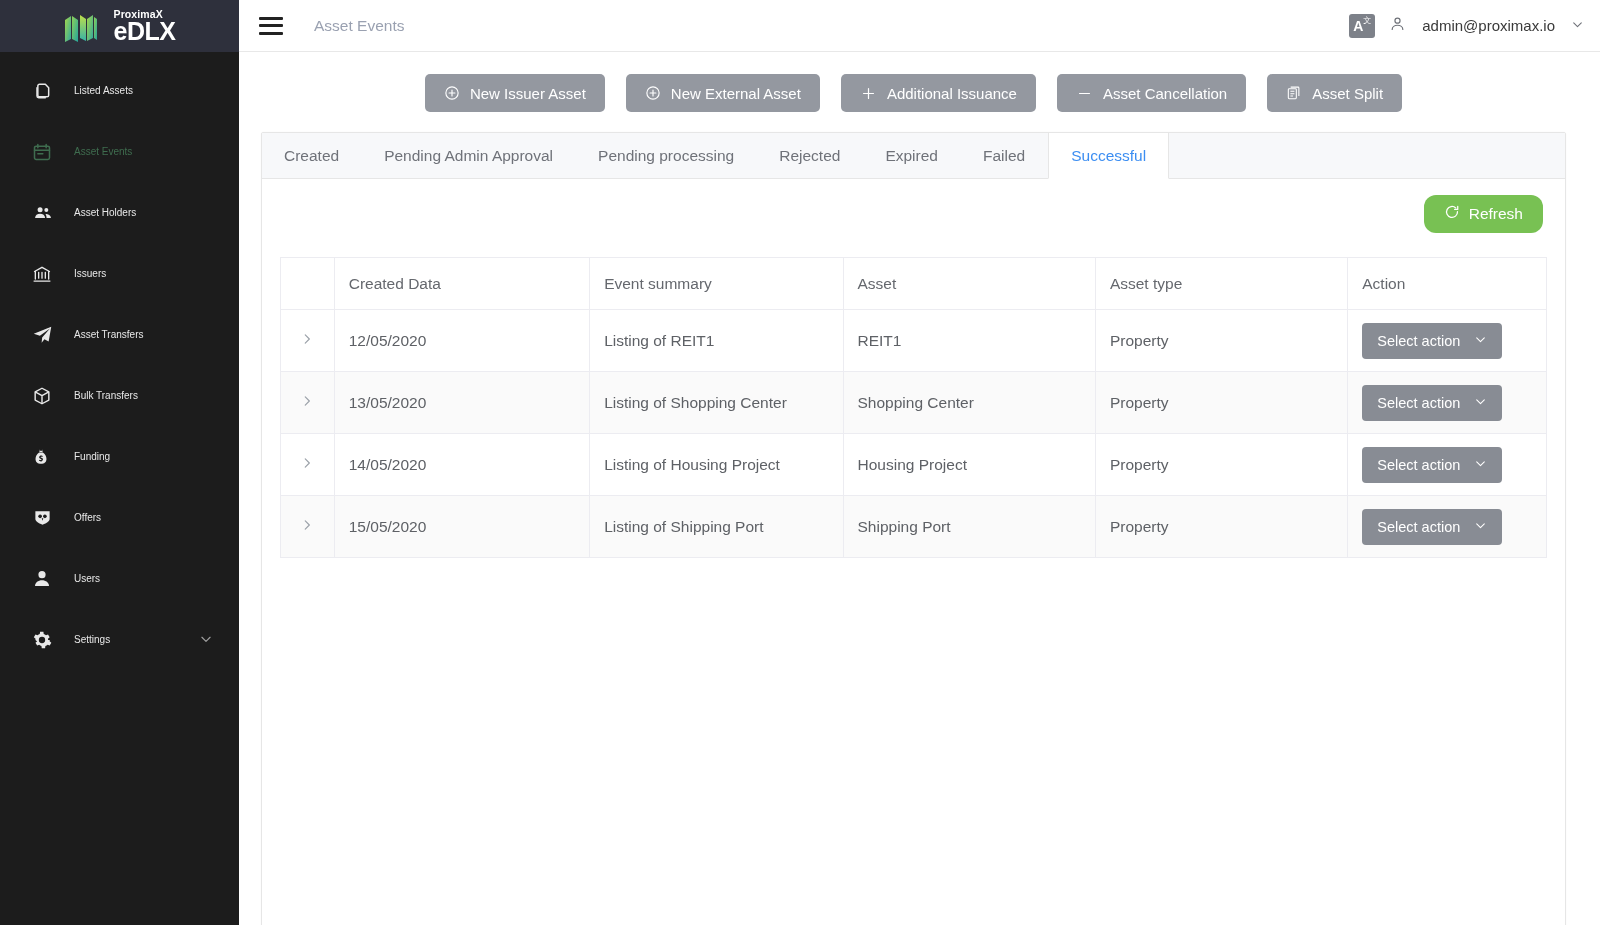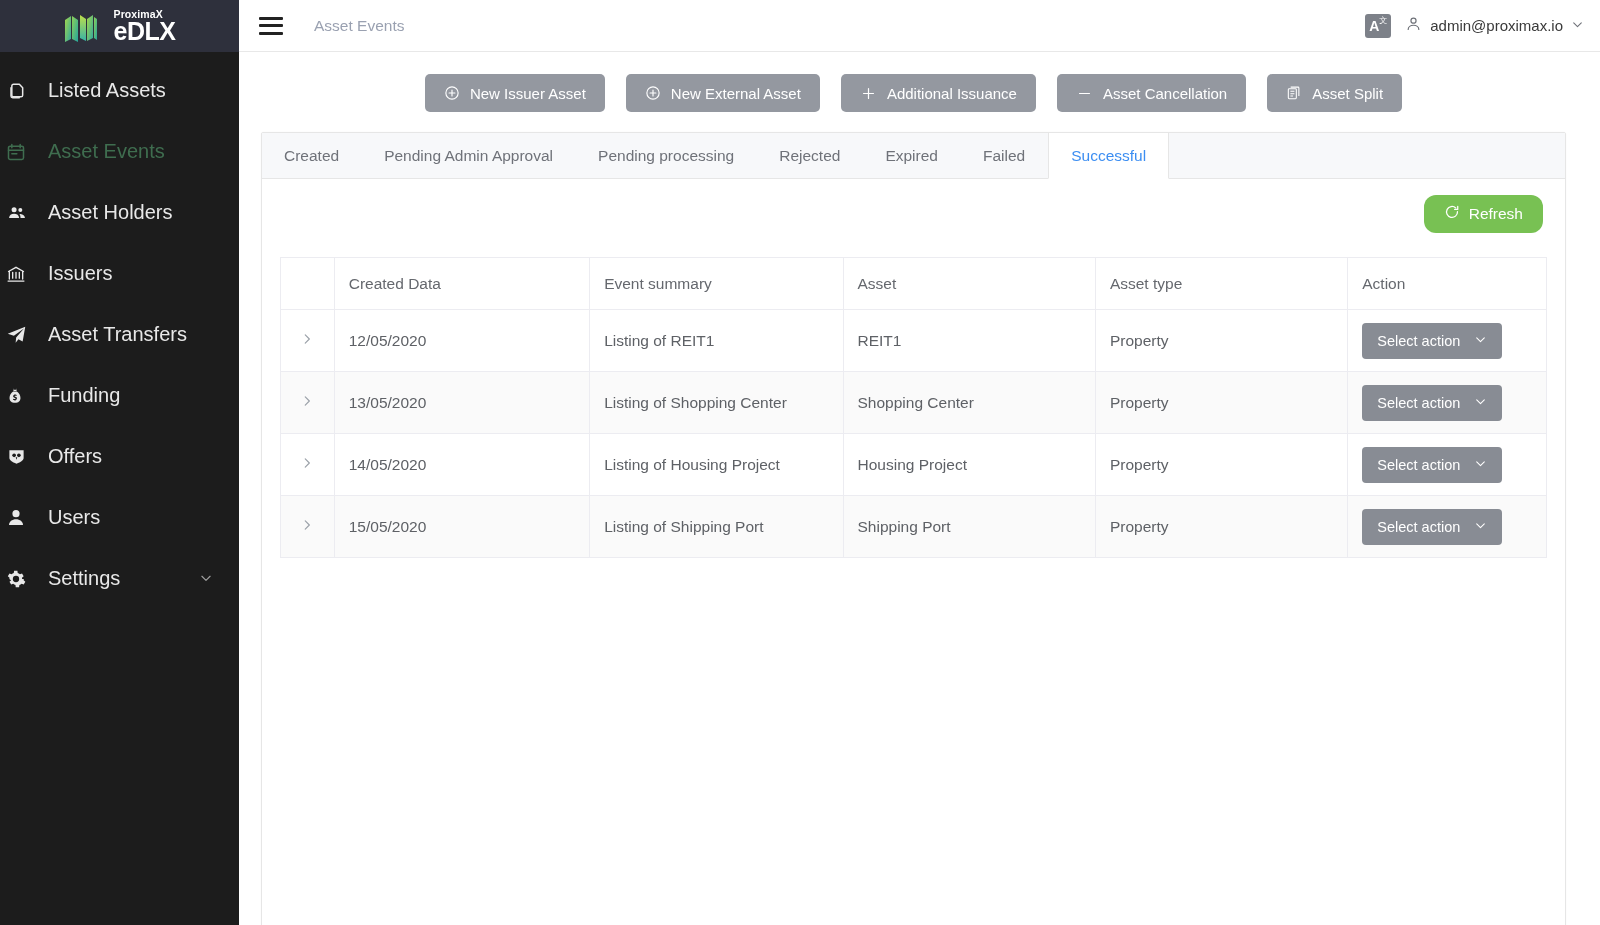--- a/index.html
+++ b/index.html
@@ -29,22 +29,22 @@
     letter-spacing: .1px; margin-bottom: 1px; position: relative;
   }
   .logo-edlx {
     font-size: 25px; font-weight: bold; color: #ffffff;
     letter-spacing: -.5px; line-height: .92;
   }
 
   .nav { padding-top: 8px; flex: 1; }
   .nav-item {
     display: flex; align-items: center;
-    height: 61px; padding-left: 6px;
-    color: #e8e8e8; font-size: 20px;
+    height: 61px; padding-left: 32px;
+    color: #e8e8e8; font-size: 10px;
     cursor: pointer; user-select: none;
   }
   .nav-item .nav-icon {
     width: 26px; min-width: 26px; height: 22px;
     display: flex; align-items: center; justify-content: flex-start;
     margin-right: 16px;
   }
   .nav-item .nav-icon svg { display: block; }
   .nav-item.active { color: #3f6d4f; }
   .nav-item.active svg { stroke: #3f6d4f; fill: none; }
@@ -69,21 +69,21 @@
     margin-left: 31px; font-size: 15.5px; color: #9aa1b1;
   }
   .topbar-right { margin-left: auto; display: flex; align-items: center; gap: 14px; }
   .translate-btn {
     width: 26px; height: 24px; background: #7d8189; border-radius: 3px;
     display: flex; align-items: center; justify-content: center;
     color: #fff; cursor: pointer; position: relative;
   }
   .translate-btn .bigA { font-size: 14px; font-weight: bold; line-height: 1; }
   .translate-btn .smx { font-size: 8px; line-height: 1; margin-left: 0px; align-self: flex-start; margin-top: 3px; }
-  .user-box { display: flex; align-items: center; gap: 8px; cursor: pointer; }
+  .user-box { display: flex; align-items: center; gap: 16px; cursor: pointer; }
   .user-email { font-size: 15px; color: #3a3a3a; }
 
   .content {
     flex: 1; overflow: hidden; position: relative;
     padding: 0 34px 0 22px;
   }
 
   .action-row {
     display: flex; justify-content: center; align-items: center;
     gap: 21px; padding-top: 22px; padding-bottom: 20px;
@@ -243,20 +243,29 @@
       <div class="nav-item">
         <span class="nav-icon">
           <svg width="21" height="21" viewBox="0 0 24 24" fill="#e8e8e8">
             <path d="M22 3L2 11l7 2.4L20.5 5.2 11.6 15.3 11 21.5l3.2-4.2L19 20z"></path>
           </svg>
         </span>
         <span class="nav-label">Asset Transfers</span>
       </div>
 
 
+      <div class="nav-item">
+        <span class="nav-icon">
+          <svg width="20" height="20" viewBox="0 0 24 24" fill="none" stroke="#e8e8e8" stroke-width="1.7" stroke-linejoin="round">
+            <path d="M12 2.7l8.2 4.4v9.8L12 21.3 3.8 16.9V7.1z"></path>
+            <path d="M3.8 7.1L12 11.6l8.2-4.5M12 11.6v9.7"></path>
+          </svg>
+        </span>
+        <span class="nav-label">Bulk Transfers</span>
+      </div>
 
       <div class="nav-item">
         <span class="nav-icon">
           <svg width="18" height="21" viewBox="0 0 24 24" fill="#e8e8e8">
             <path d="M9.2 2.2l1.6 2.1h2.4l1.6-2.1-1.2 2.6.9 1.1h-5l.9-1.1z"></path>
             <path d="M9.5 6.6h5c2.9 1.8 4.8 5 4.8 8.6 0 4-2.9 6.6-7.3 6.6S4.7 19.2 4.7 15.2c0-3.6 1.9-6.8 4.8-8.6z"></path>
             <path d="M12.6 10.2h-1.2v.9c-1.1.2-1.9 1-1.9 2 0 1.2 1 1.8 2.1 2.1 1 .3 1.3.5 1.3.9 0 .4-.4.7-1.1.7-.8 0-1.5-.3-2-.6l-.5 1.3c.5.3 1.2.6 2.1.6v1h1.2v-1.1c1.3-.2 2-1.1 2-2.1 0-1.2-.8-1.8-2.1-2.2-.9-.3-1.3-.5-1.3-.9 0-.3.3-.6.9-.6.8 0 1.4.2 1.8.4l.4-1.3c-.5-.2-1-.4-1.7-.4z" fill="#1c1c1c"></path>
           </svg>
         </span>
         <span class="nav-label">Funding</span>

